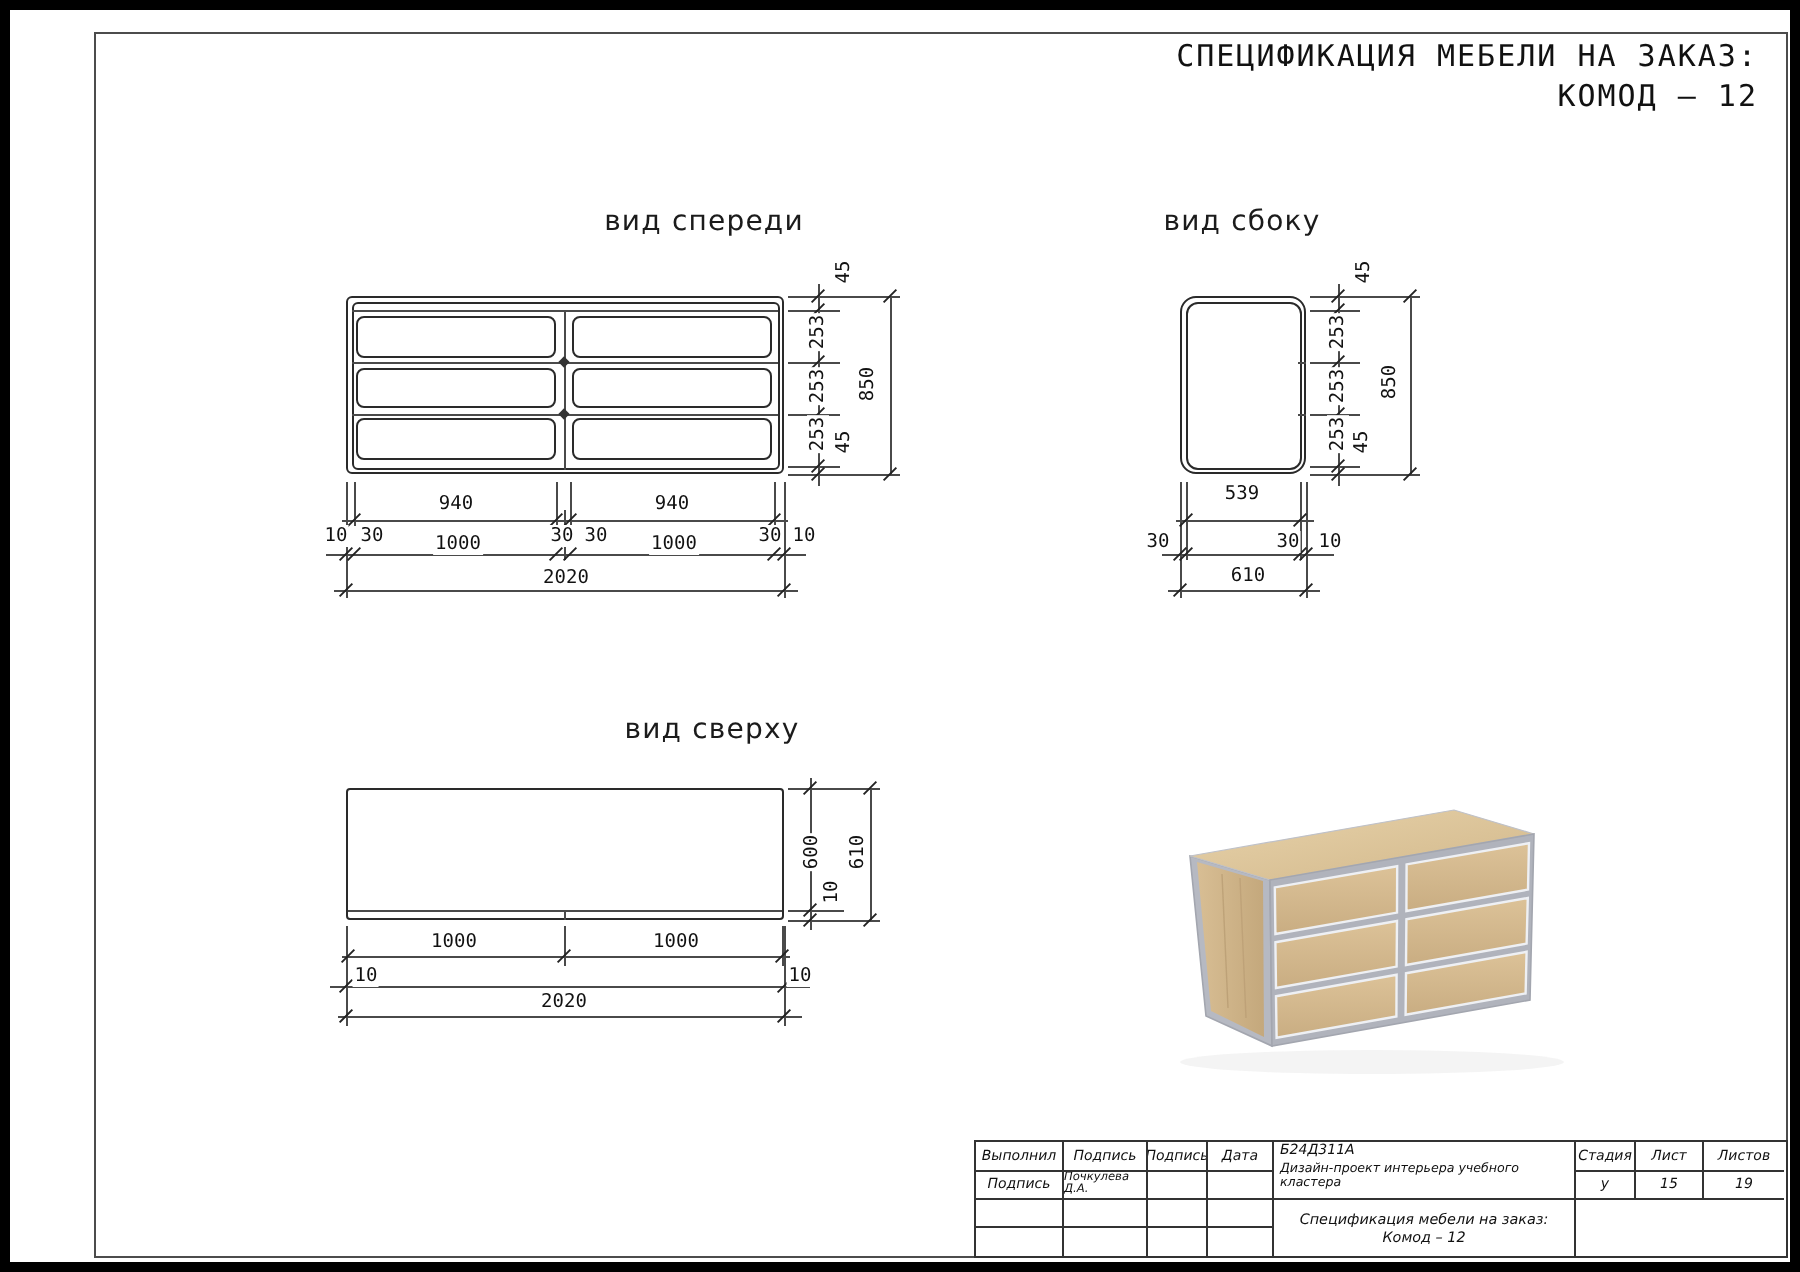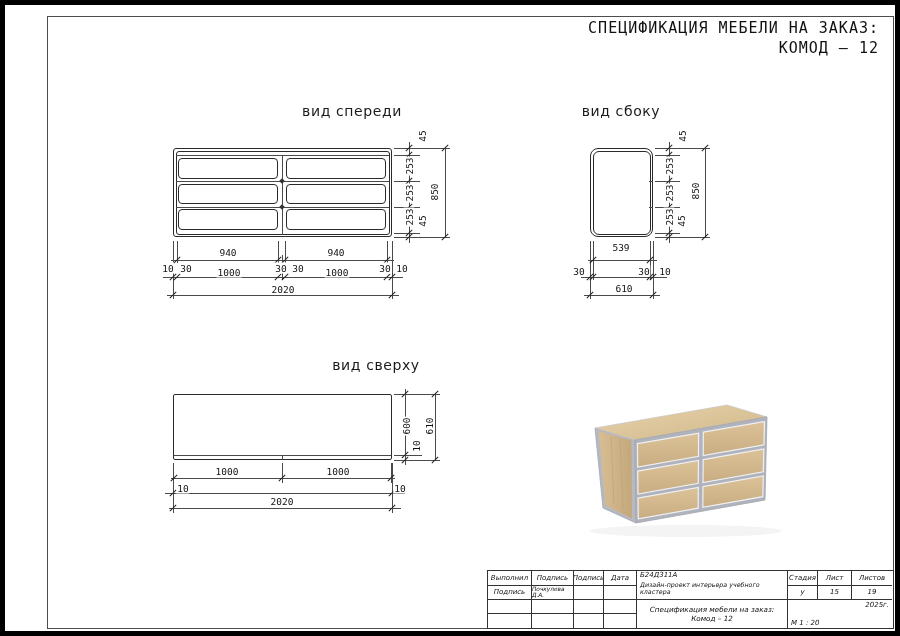--- a/index.html
+++ b/index.html
@@ -8,21 +8,21 @@
         font-family:"DejaVu Sans",sans-serif;}
   .frame{position:absolute;left:42px;top:11px;width:847px;height:613px;
          border:1.5px solid #4c4c4c;box-sizing:border-box;}
   .sheet-title{position:absolute;right:16px;top:13px;text-align:right;
          font-family:"DejaVu Sans Mono",monospace;font-size:15px;line-height:20px;
          letter-spacing:1px;color:#111;}
   .view-title{position:absolute;transform:translate(-50%,-50%);
          font-family:"DejaVu Sans",sans-serif;font-size:14px;letter-spacing:.6px;color:#1b1b1b;}
   .vt-front{left:347px;top:106px;}
   .vt-side{left:616px;top:106px;}
-  .vt-top{left:371px;top:360px;text-align:right;}
+  .vt-top{left:351px;top:360px;text-align:right;}
   .ln{position:absolute;background:#4a4a4a;}
   .bx{position:absolute;border:1px solid #2a2a2a;box-sizing:border-box;background:transparent;}
   .bx2{border-width:1.5px;}
   .tick{position:absolute;width:9px;height:1px;background:#222;
         transform:translate(-50%,-50%) rotate(-45deg);}
   .diamond{position:absolute;width:4px;height:4px;background:#333;
         transform:translate(-50%,-50%) rotate(45deg);}
   .dim{position:absolute;font-family:"DejaVu Sans Mono",monospace;font-size:9.5px;
        color:#111;background:#fff;padding:0 1px;white-space:nowrap;
        transform:translate(-50%,-50%);z-index:3;}
@@ -272,22 +272,18 @@
     <div class="tb-cell last-col" style="grid-column:8;grid-row:2">19</div>
 
     <div class="tb-cell" style="grid-column:1;grid-row:3"></div>
     <div class="tb-cell" style="grid-column:2;grid-row:3"></div>
     <div class="tb-cell" style="grid-column:3;grid-row:3"></div>
     <div class="tb-cell" style="grid-column:4;grid-row:3"></div>
     <div class="tb-cell tb-title last-row" style="grid-column:5;grid-row:3/span 2">
       <div>Спецификация мебели на заказ:</div>
       <div>Комод – 12</div>
     </div>
-    <div class="tb-cell tb-right last-col last-row" style="grid-column:6/span 3;grid-row:3/span 2">
-      <div class="tb-year">2025г.</div>
-      <div class="tb-scale">М 1 : 20</div>
-    </div>
     <div class="tb-cell last-row" style="grid-column:1;grid-row:4"></div>
     <div class="tb-cell last-row" style="grid-column:2;grid-row:4"></div>
     <div class="tb-cell last-row" style="grid-column:3;grid-row:4"></div>
     <div class="tb-cell last-row" style="grid-column:4;grid-row:4"></div>
   </div>
 </div>
 
 </body></html>

